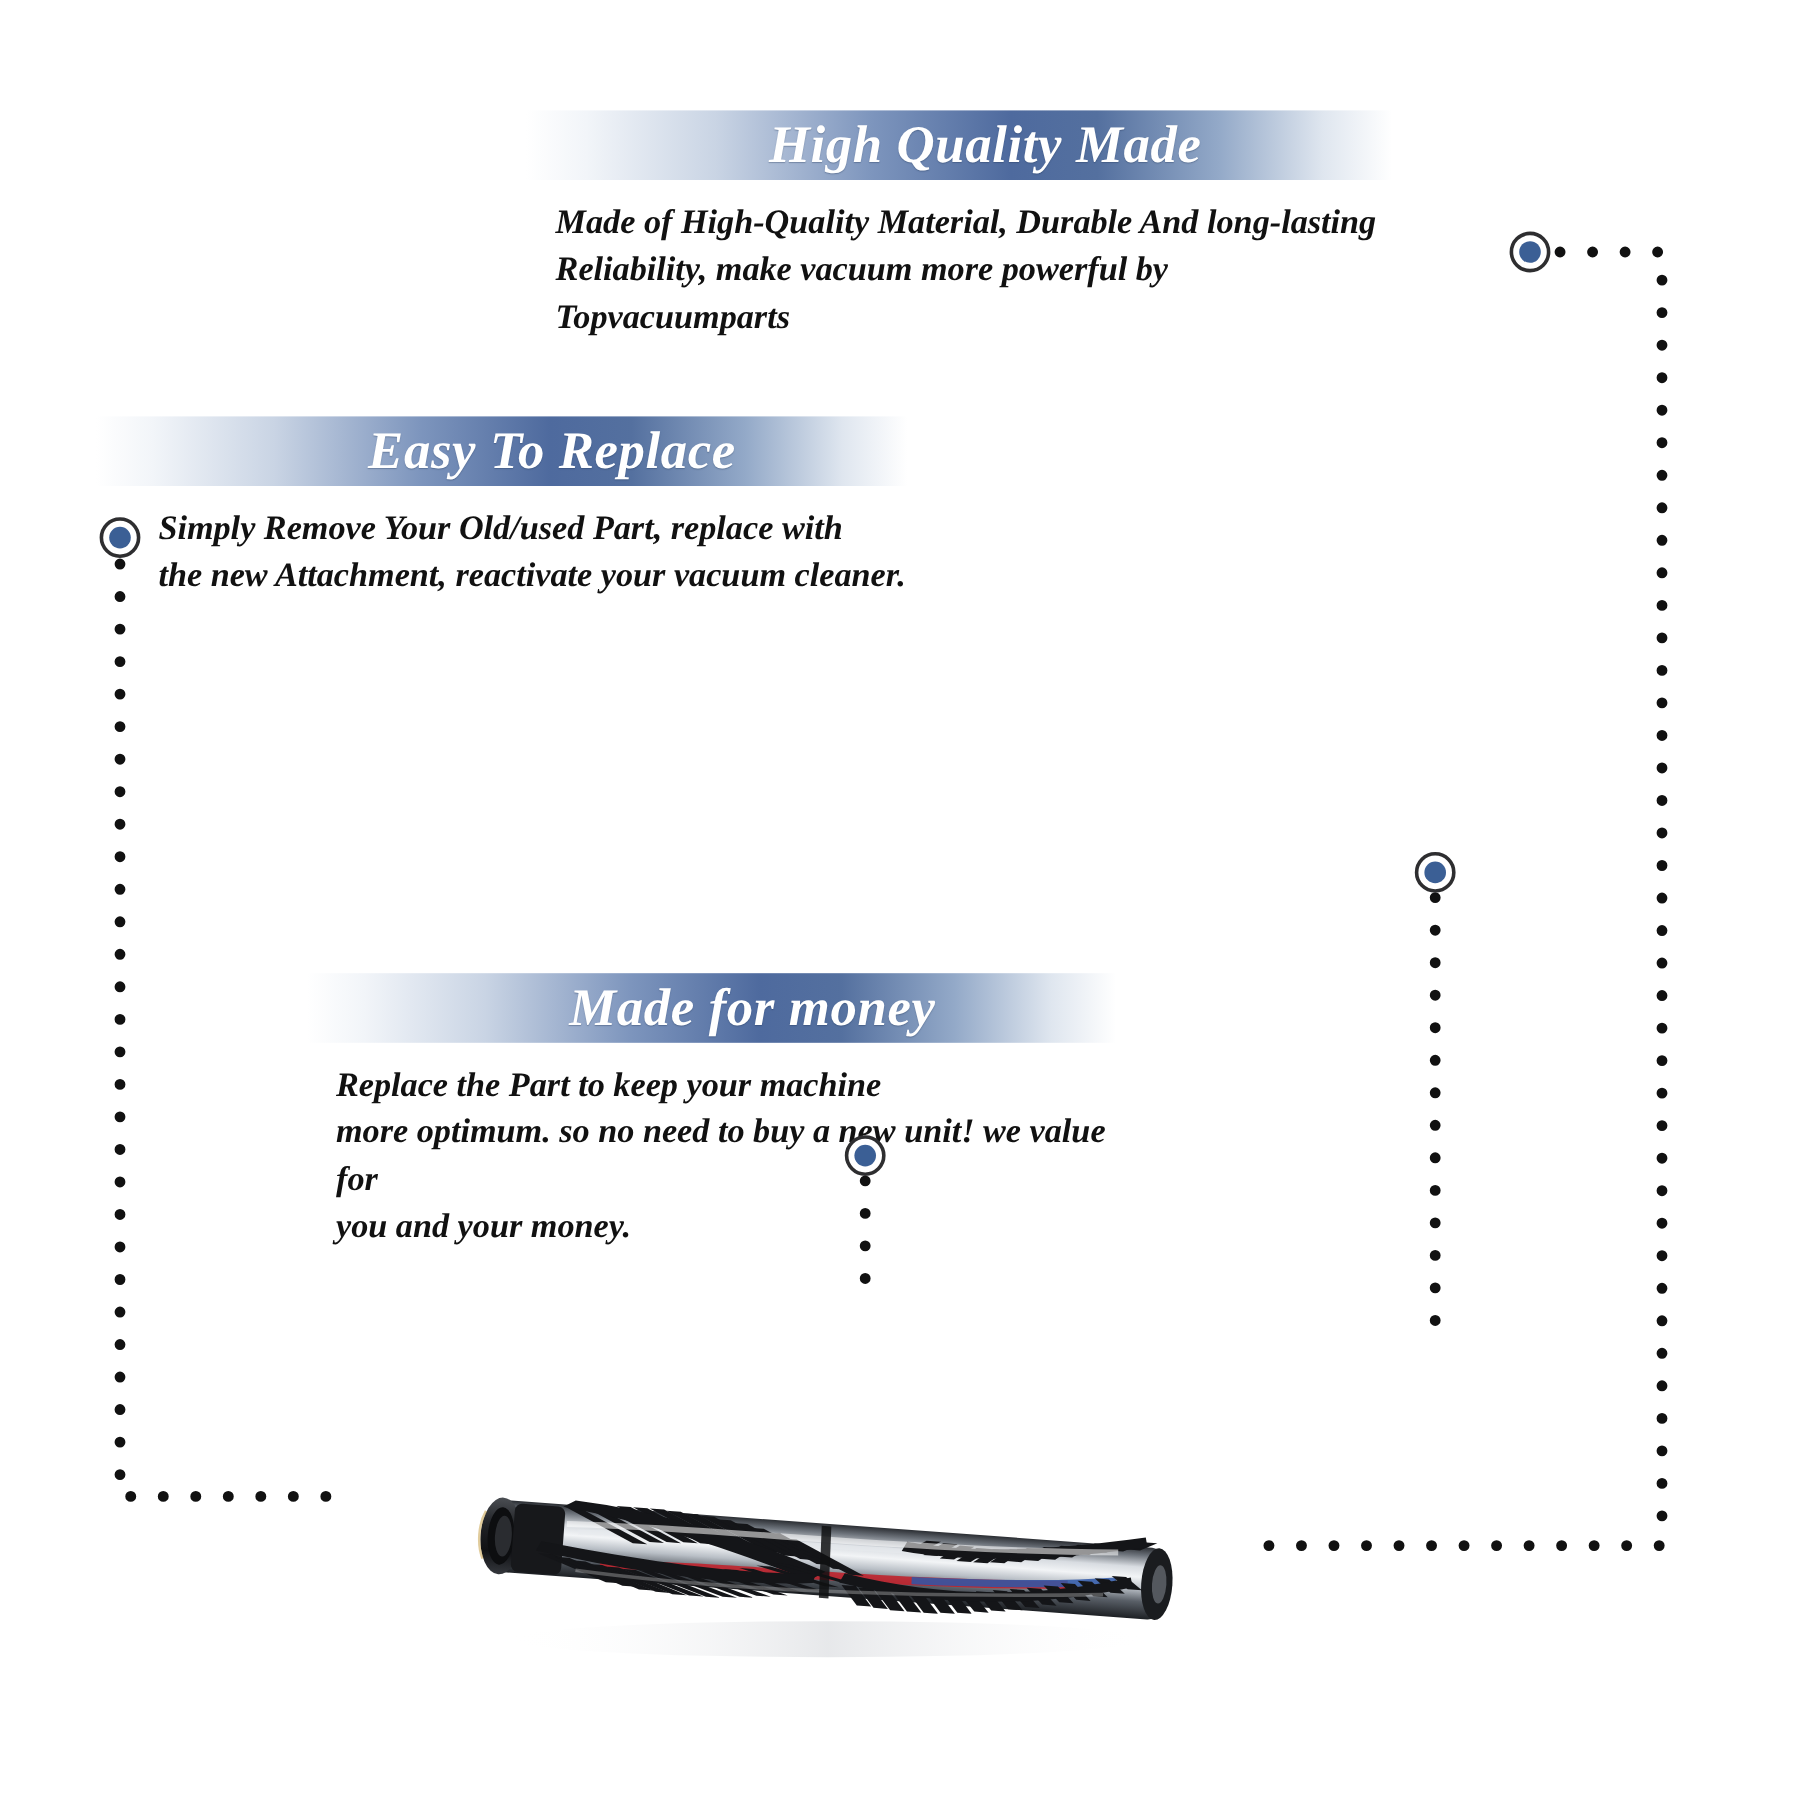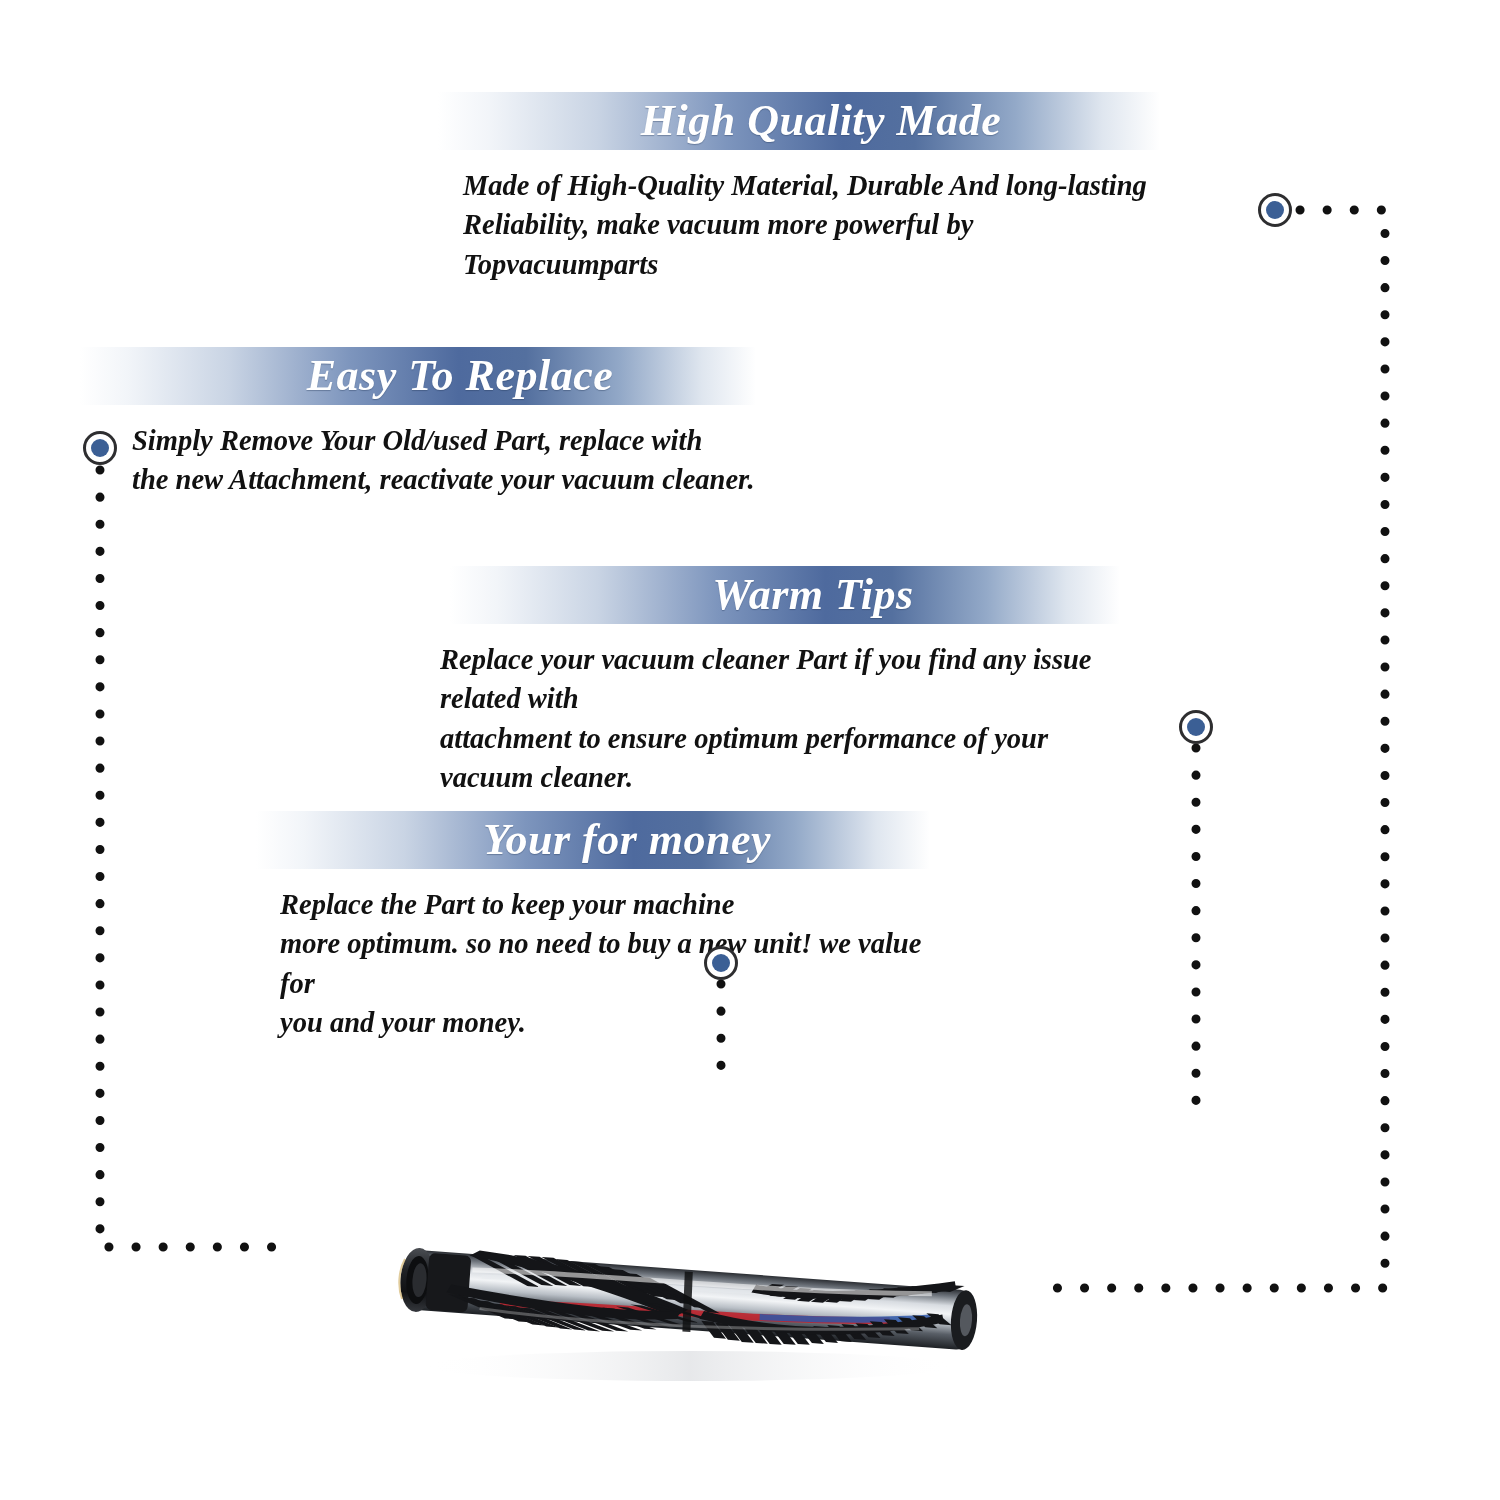--- a/index.html
+++ b/index.html
@@ -139,31 +139,24 @@
   </div>
 
   <div class="feature" id="feature-quality">
     <div class="feature-title-bar">
       <span class="feature-title">High Quality Made</span>
     </div>
     <div class="feature-body">Made of  High-Quality Material, Durable And long-lasting
 Reliability, make vacuum more powerful by Topvacuumparts</div>
   </div>
 
-  <div class="feature" id="feature-tips">
-    <div class="feature-title-bar">
-      <span class="feature-title">Warm Tips</span>
-    </div>
-    <div class="feature-body">Replace your vacuum cleaner Part if you find any issue related with
- attachment to ensure optimum performance of your vacuum cleaner.</div>
-  </div>
 
   <div class="feature" id="feature-value">
     <div class="feature-title-bar">
-      <span class="feature-title">Your for money</span>
+      <span class="feature-title">Made for money</span>
     </div>
     <div class="feature-body">Replace the Part to keep your machine
 more optimum. so no need to buy a new unit! we value for
 you and your money.</div>
   </div>
 
   <div class="marker" style="left:1258px; top:193px;"></div>
   <div class="marker" style="left:83px; top:431px;"></div>
   <div class="marker" style="left:1179px; top:710px;"></div>
   <div class="marker" style="left:704px; top:946px;"></div>

